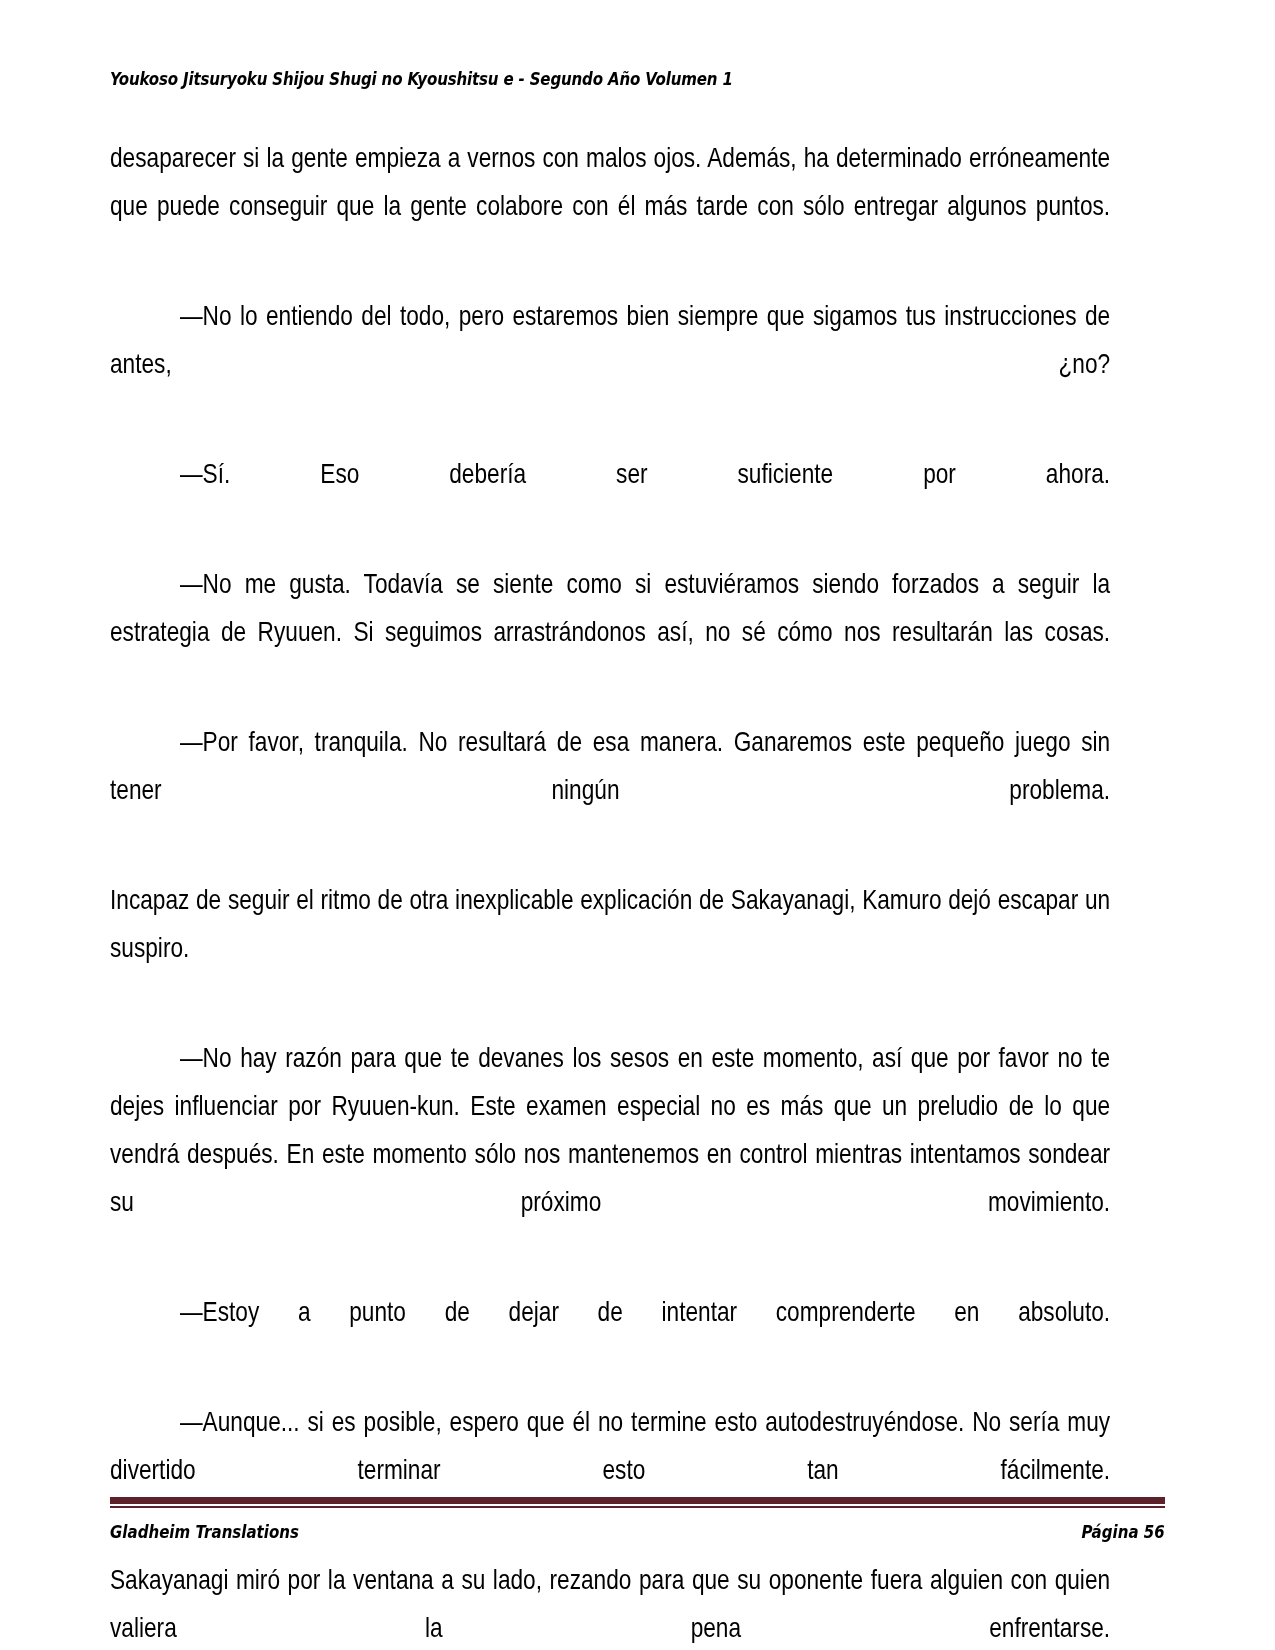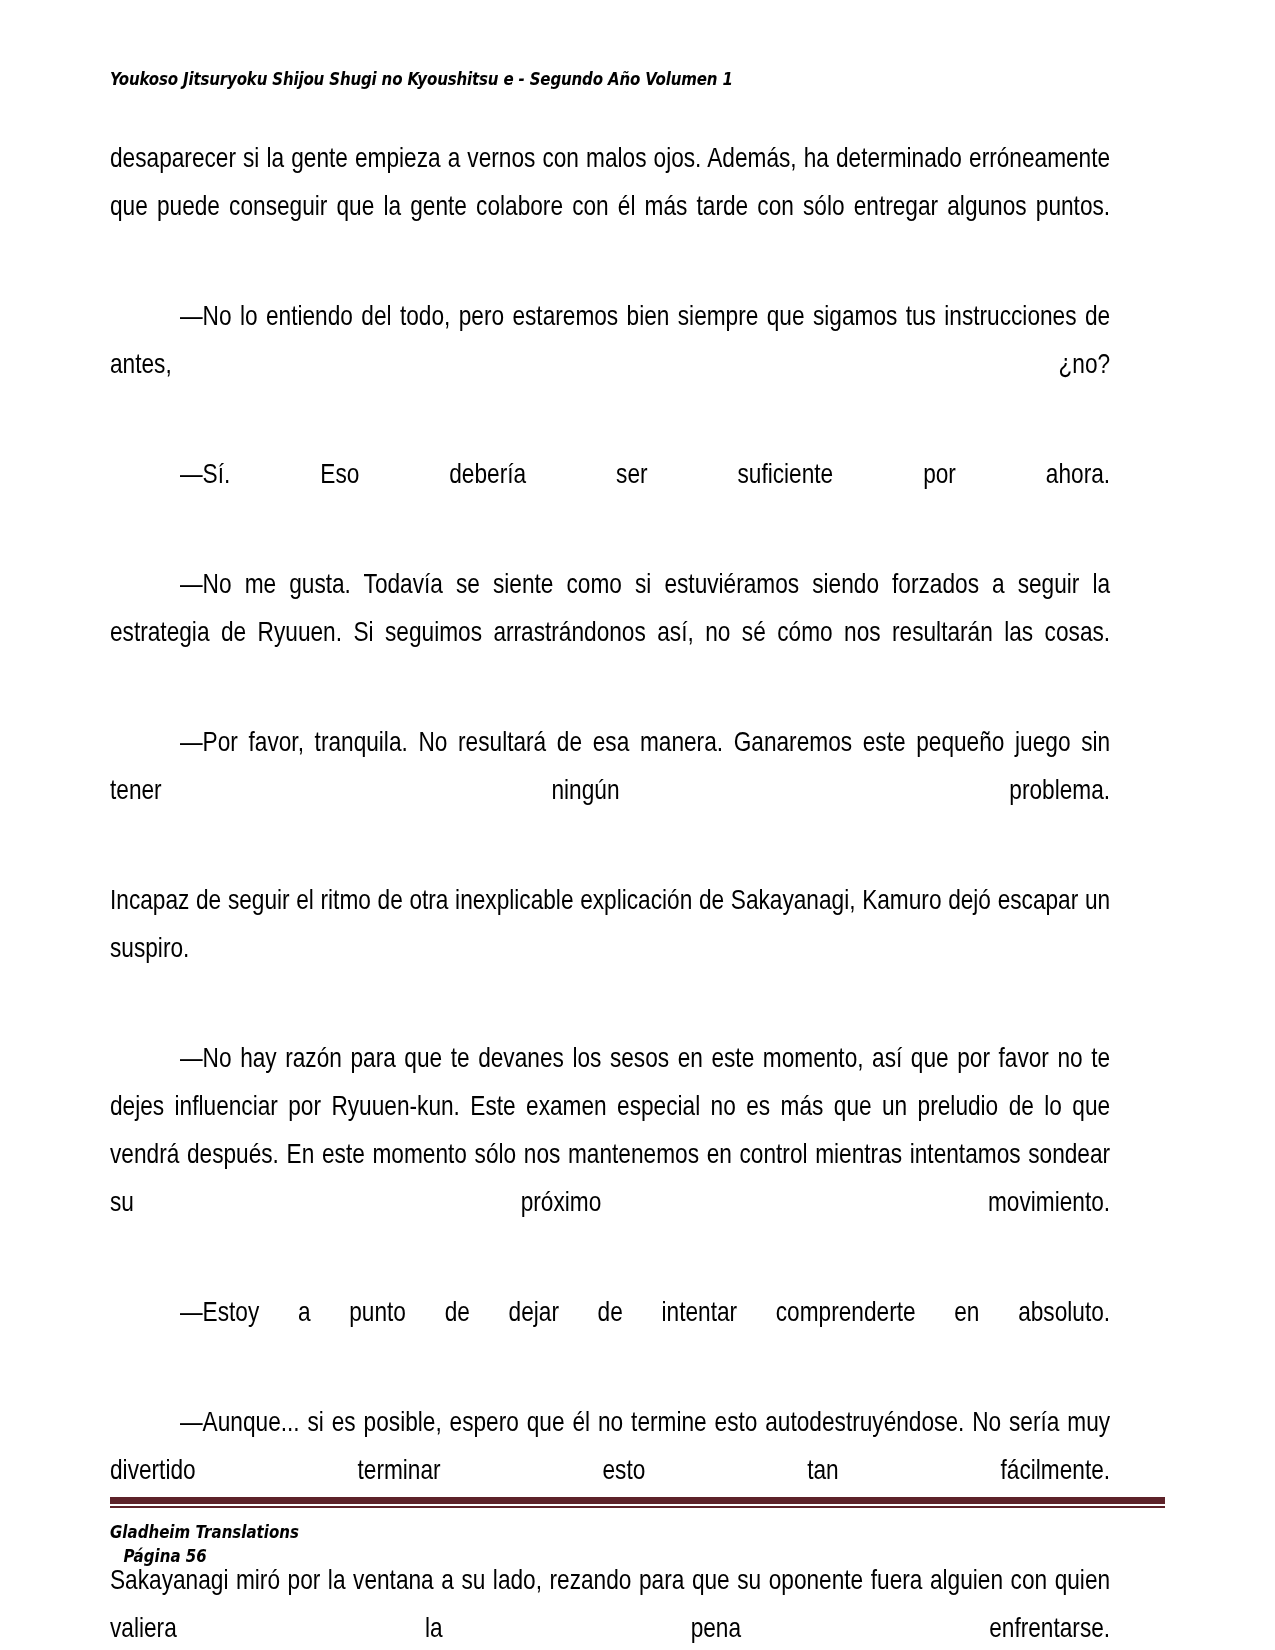--- a/index.html
+++ b/index.html
@@ -94,22 +94,21 @@
     background: #5d2229;
     width: 100%;
   }
   .footer {
     position: absolute;
     left: 110px;
     top: 1520px;
     width: 1055px;
     display: flex;
     justify-content: space-between;
-    align-items: flex-start;
-    flex-direction: column;
+    align-items: center;
   }
   .footer .foot-text {
     font-family: "DejaVu Sans", sans-serif;
     font-weight: bold;
     font-style: italic;
     font-size: 17.5px;
     white-space: nowrap;
     display: block;
     line-height: 24px;
   }

